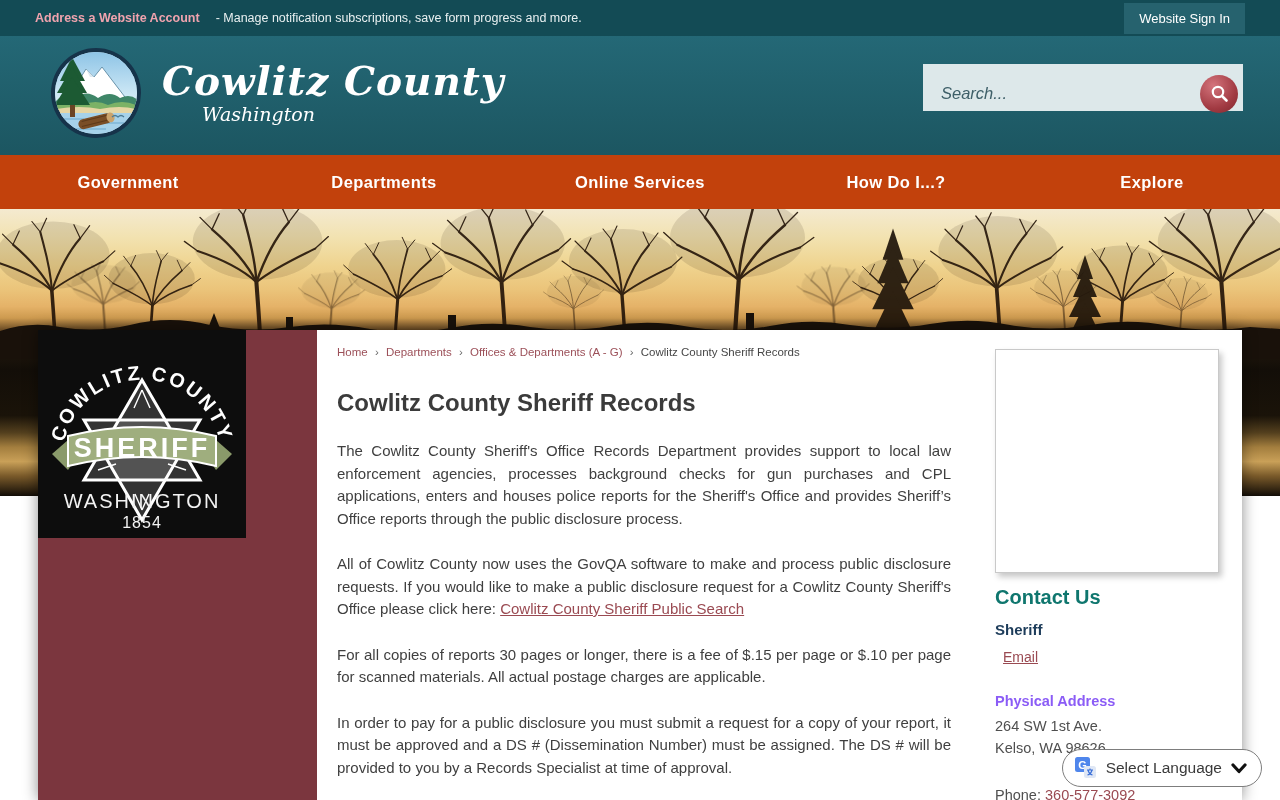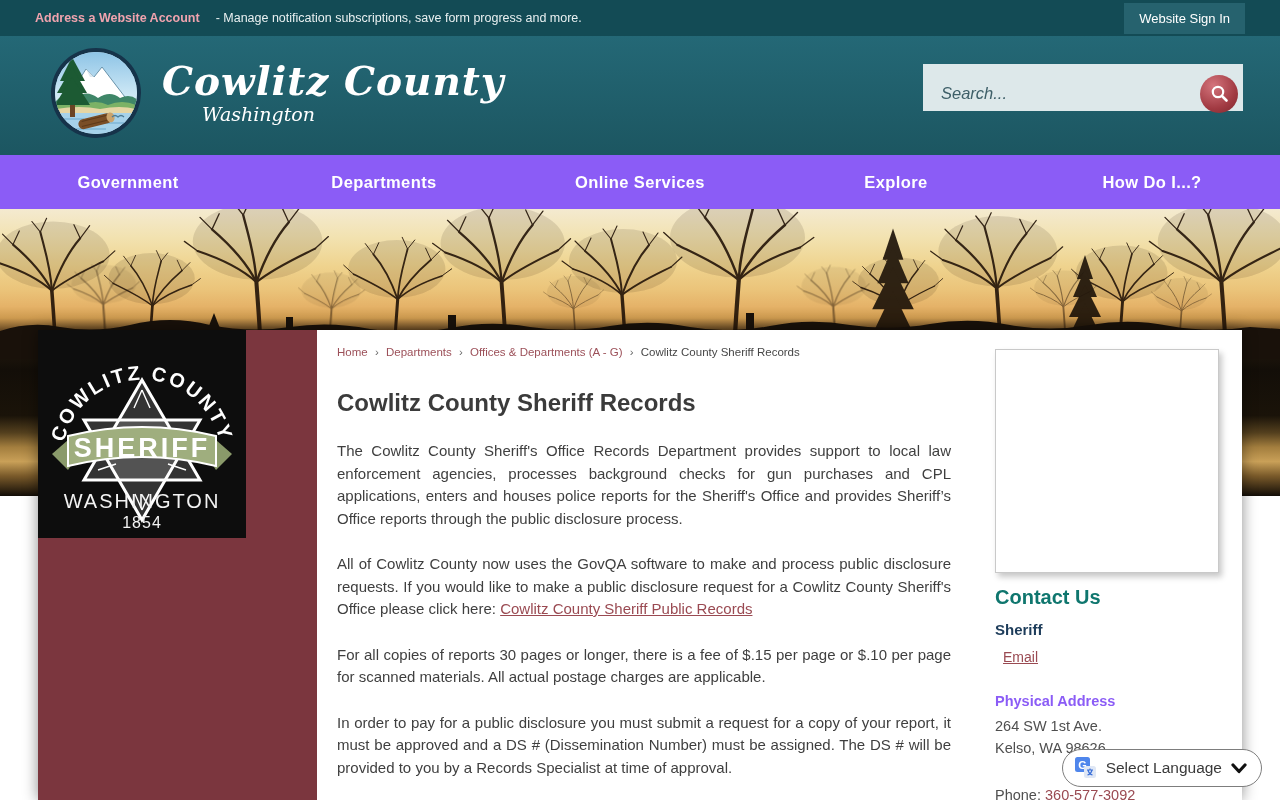--- a/index.html
+++ b/index.html
@@ -27,21 +27,21 @@
                background:#dde8ea; display:flex; align-items:center; padding:12px 5px 0 18px; }
   .searchbox input { flex:1; border:0; background:transparent; outline:none;
                      font-size:16.5px; font-style:italic; color:#2f545e;
                      font-family:"Liberation Sans", sans-serif; }
   .searchbox input::placeholder { color:#3e5f68; opacity:1; }
   .search-btn { width:38px; height:38px; border-radius:50%; border:0; cursor:pointer; flex-shrink:0;
                 background:radial-gradient(circle at 35% 28%, #d4747c, #a13a42 62%, #7e262d);
                 display:flex; align-items:center; justify-content:center; }
 
   
-  .navbar { height:54px; background:#8b5cf6; display:flex; }
+  .navbar { height:54px; background:#c2410c; display:flex; }
   .nav-item { flex:1; display:flex; align-items:center; justify-content:center;
               color:#fff; font-size:16.5px; font-weight:bold; letter-spacing:.4px; cursor:pointer; }
 
   
   .hero { position:relative; height:287px;
           background:linear-gradient(180deg,
             #f4ead0 0%, #f2e2b0 10%, #efd38e 20%, #ebc47a 28%, #e5b268 34%,
             #cd9a4f 38%, #6e4e26 42%, #241a0e 46%, #130e08 56%, #1a1309 72%,
             #54401e 78%, #a37e3e 83%, #c9a058 88%, #7a5a2a 93%, #120d07 100%);padding-left:16px; }
   .hero svg { position:absolute; top:0; left:0; }
@@ -139,22 +139,22 @@
         <line x1="12" y1="12" x2="16.5" y2="16.5" stroke="#fff" stroke-width="2.6" stroke-linecap="round"></line>
       </svg>
     </button>
   </div>
 </div>
 
 <nav class="navbar">
   <div class="nav-item">Government</div>
   <div class="nav-item">Departments</div>
   <div class="nav-item">Online Services</div>
+  <div class="nav-item">How Do I...?</div>
   <div class="nav-item">Explore</div>
-  <div class="nav-item">How Do I...?</div>
 </nav>
 
 <div class="hero">
   <svg width="1280" height="150" viewBox="0 0 1280 150">
     <defs>
       <g id="tr" stroke="#241509" fill="none" stroke-linecap="round">
         <ellipse cx="-2" cy="-78" rx="54" ry="32" fill="#241509" opacity="0.13" stroke="none"></ellipse>
         <path d="M0,0 C-1,-18 -2,-30 -3,-44" stroke-width="3.4"></path>
         <path d="M-3,-44 C-12,-62 -26,-76 -40,-88" stroke-width="2"></path>
         <path d="M-3,-44 C-16,-56 -34,-64 -52,-70" stroke-width="1.8"></path>
@@ -218,21 +218,21 @@
         <span class="sep">›</span>
         <span class="crumb">Offices &amp; Departments (A - G)</span>
         <span class="sep">›</span>
         <span class="current">Cowlitz County Sheriff Records</span>
       </div>
 
       <h1 class="page-title">Cowlitz County Sheriff Records</h1>
 
       <p>The Cowlitz County Sheriff's Office Records Department provides support to local law enforcement agencies, processes background checks for gun purchases and CPL applications, enters and houses police reports for the Sheriff's Office and provides Sheriff’s Office reports through the public disclosure process.</p>
 
-      <p><span>All of Cowlitz County now uses the GovQA software to make and process public disclosure requests. If you would like to make a public disclosure request for a Cowlitz County Sheriff's Office please click here: </span><a class="body-link">Cowlitz County Sheriff Public Records</a></p>
+      <p><span>All of Cowlitz County now uses the GovQA software to make and process public disclosure requests. If you would like to make a public disclosure request for a Cowlitz County Sheriff's Office please click here: </span><a class="body-link">Cowlitz County Sheriff Public Search</a></p>
 
       <p>For all copies of reports 30 pages or longer, there is a fee of $.15 per page or $.10 per page for scanned materials. All actual postage charges are applicable.</p>
 
       <p>In order to pay for a public disclosure you must submit a request for a copy of your report, it must be approved and a DS # (Dissemination Number) must be assigned. The DS # will be provided to you by a Records Specialist at time of approval.</p>
     </div>
 
     <div class="rail">
       <div class="badge-box">
         <svg width="208" height="208" viewBox="0 0 208 208">
           <rect width="208" height="208" fill="#0d0d0d"></rect>

